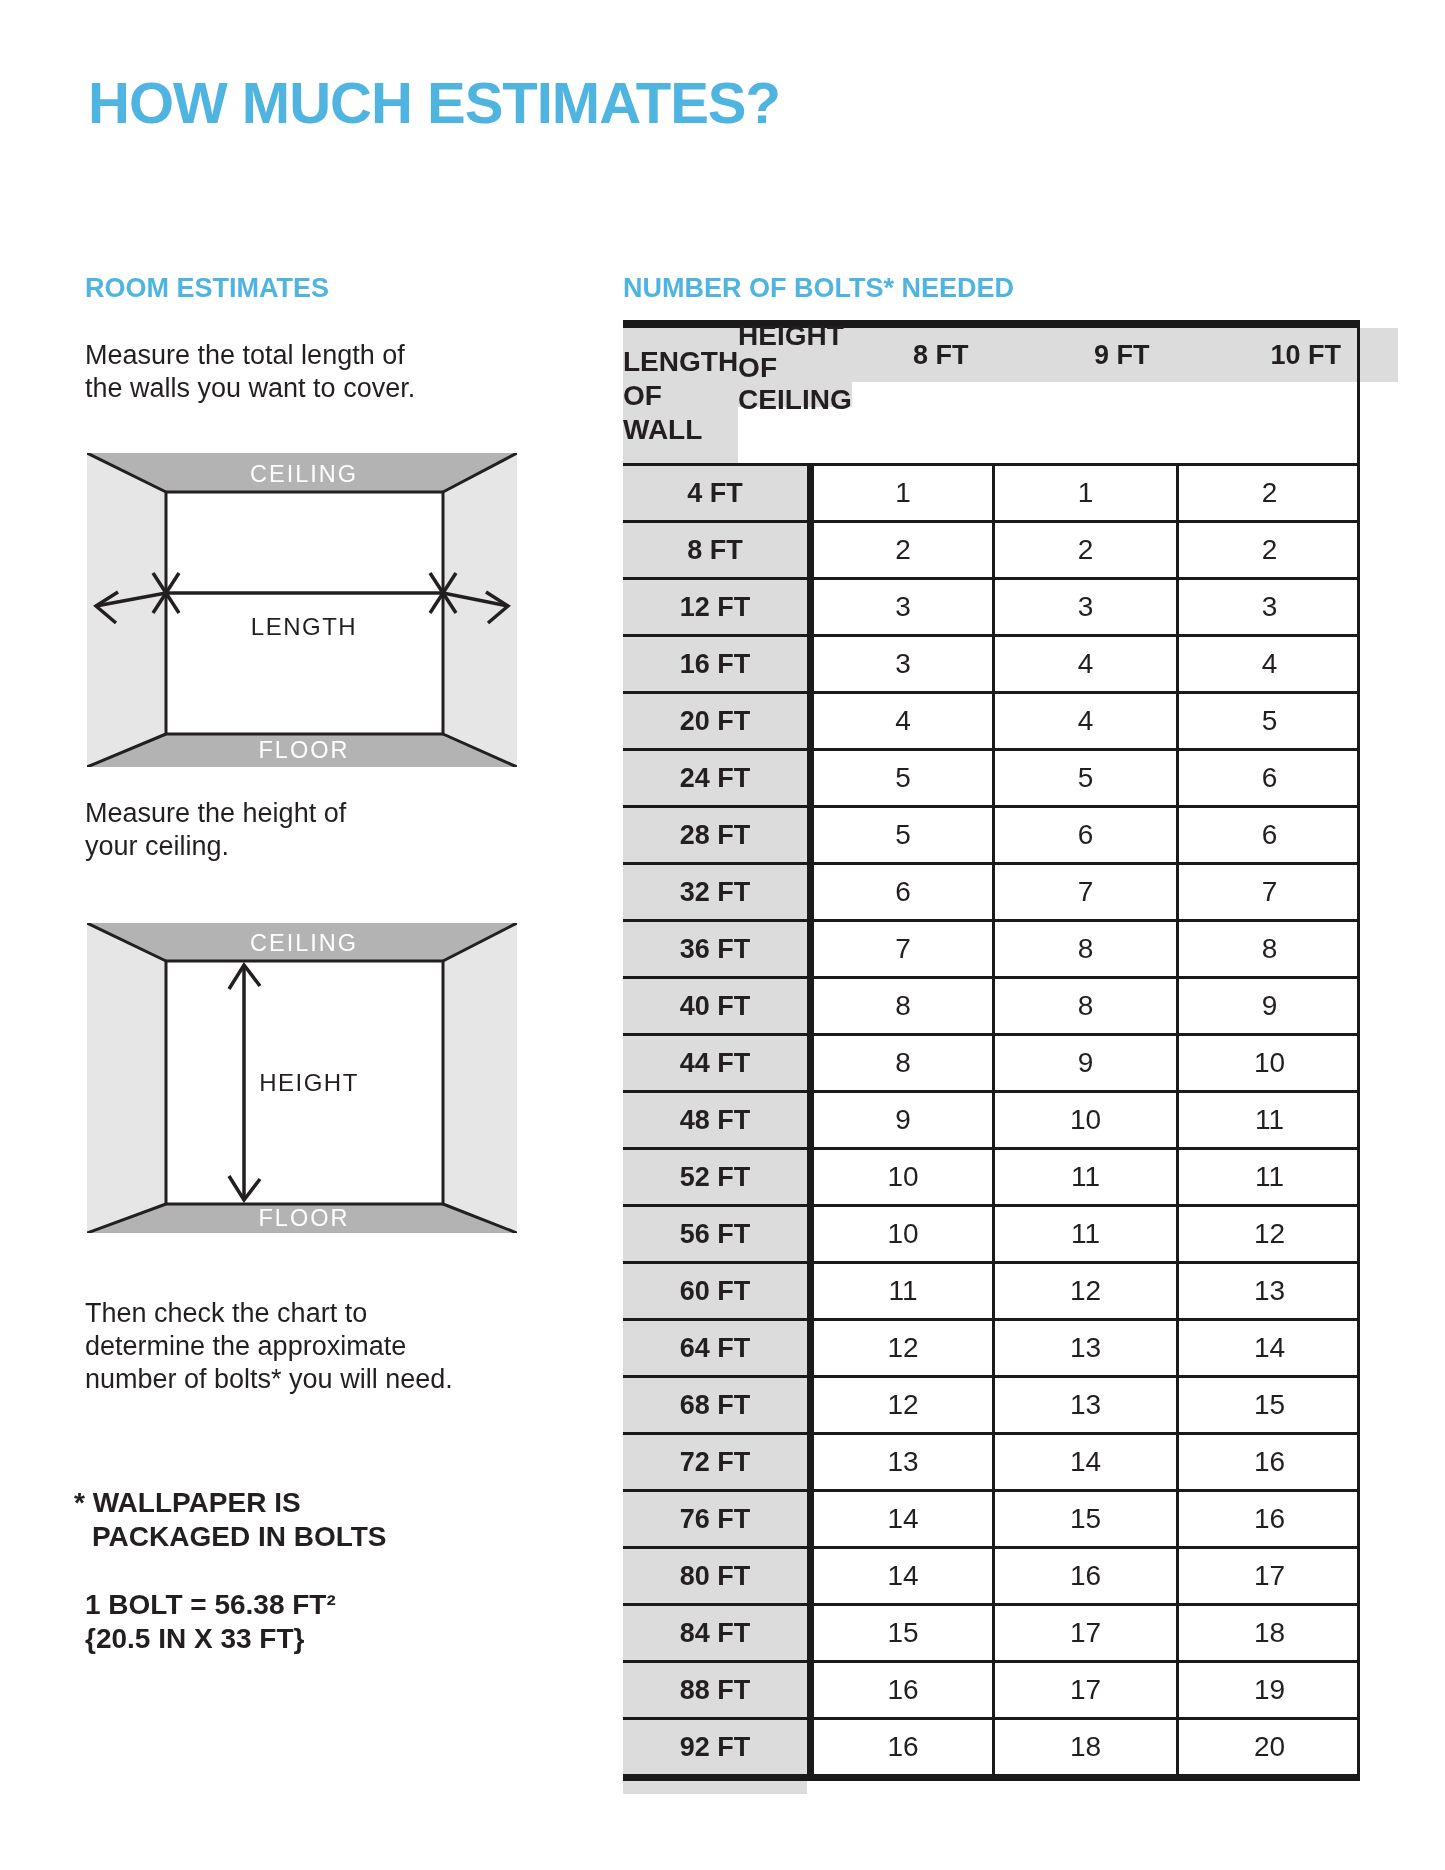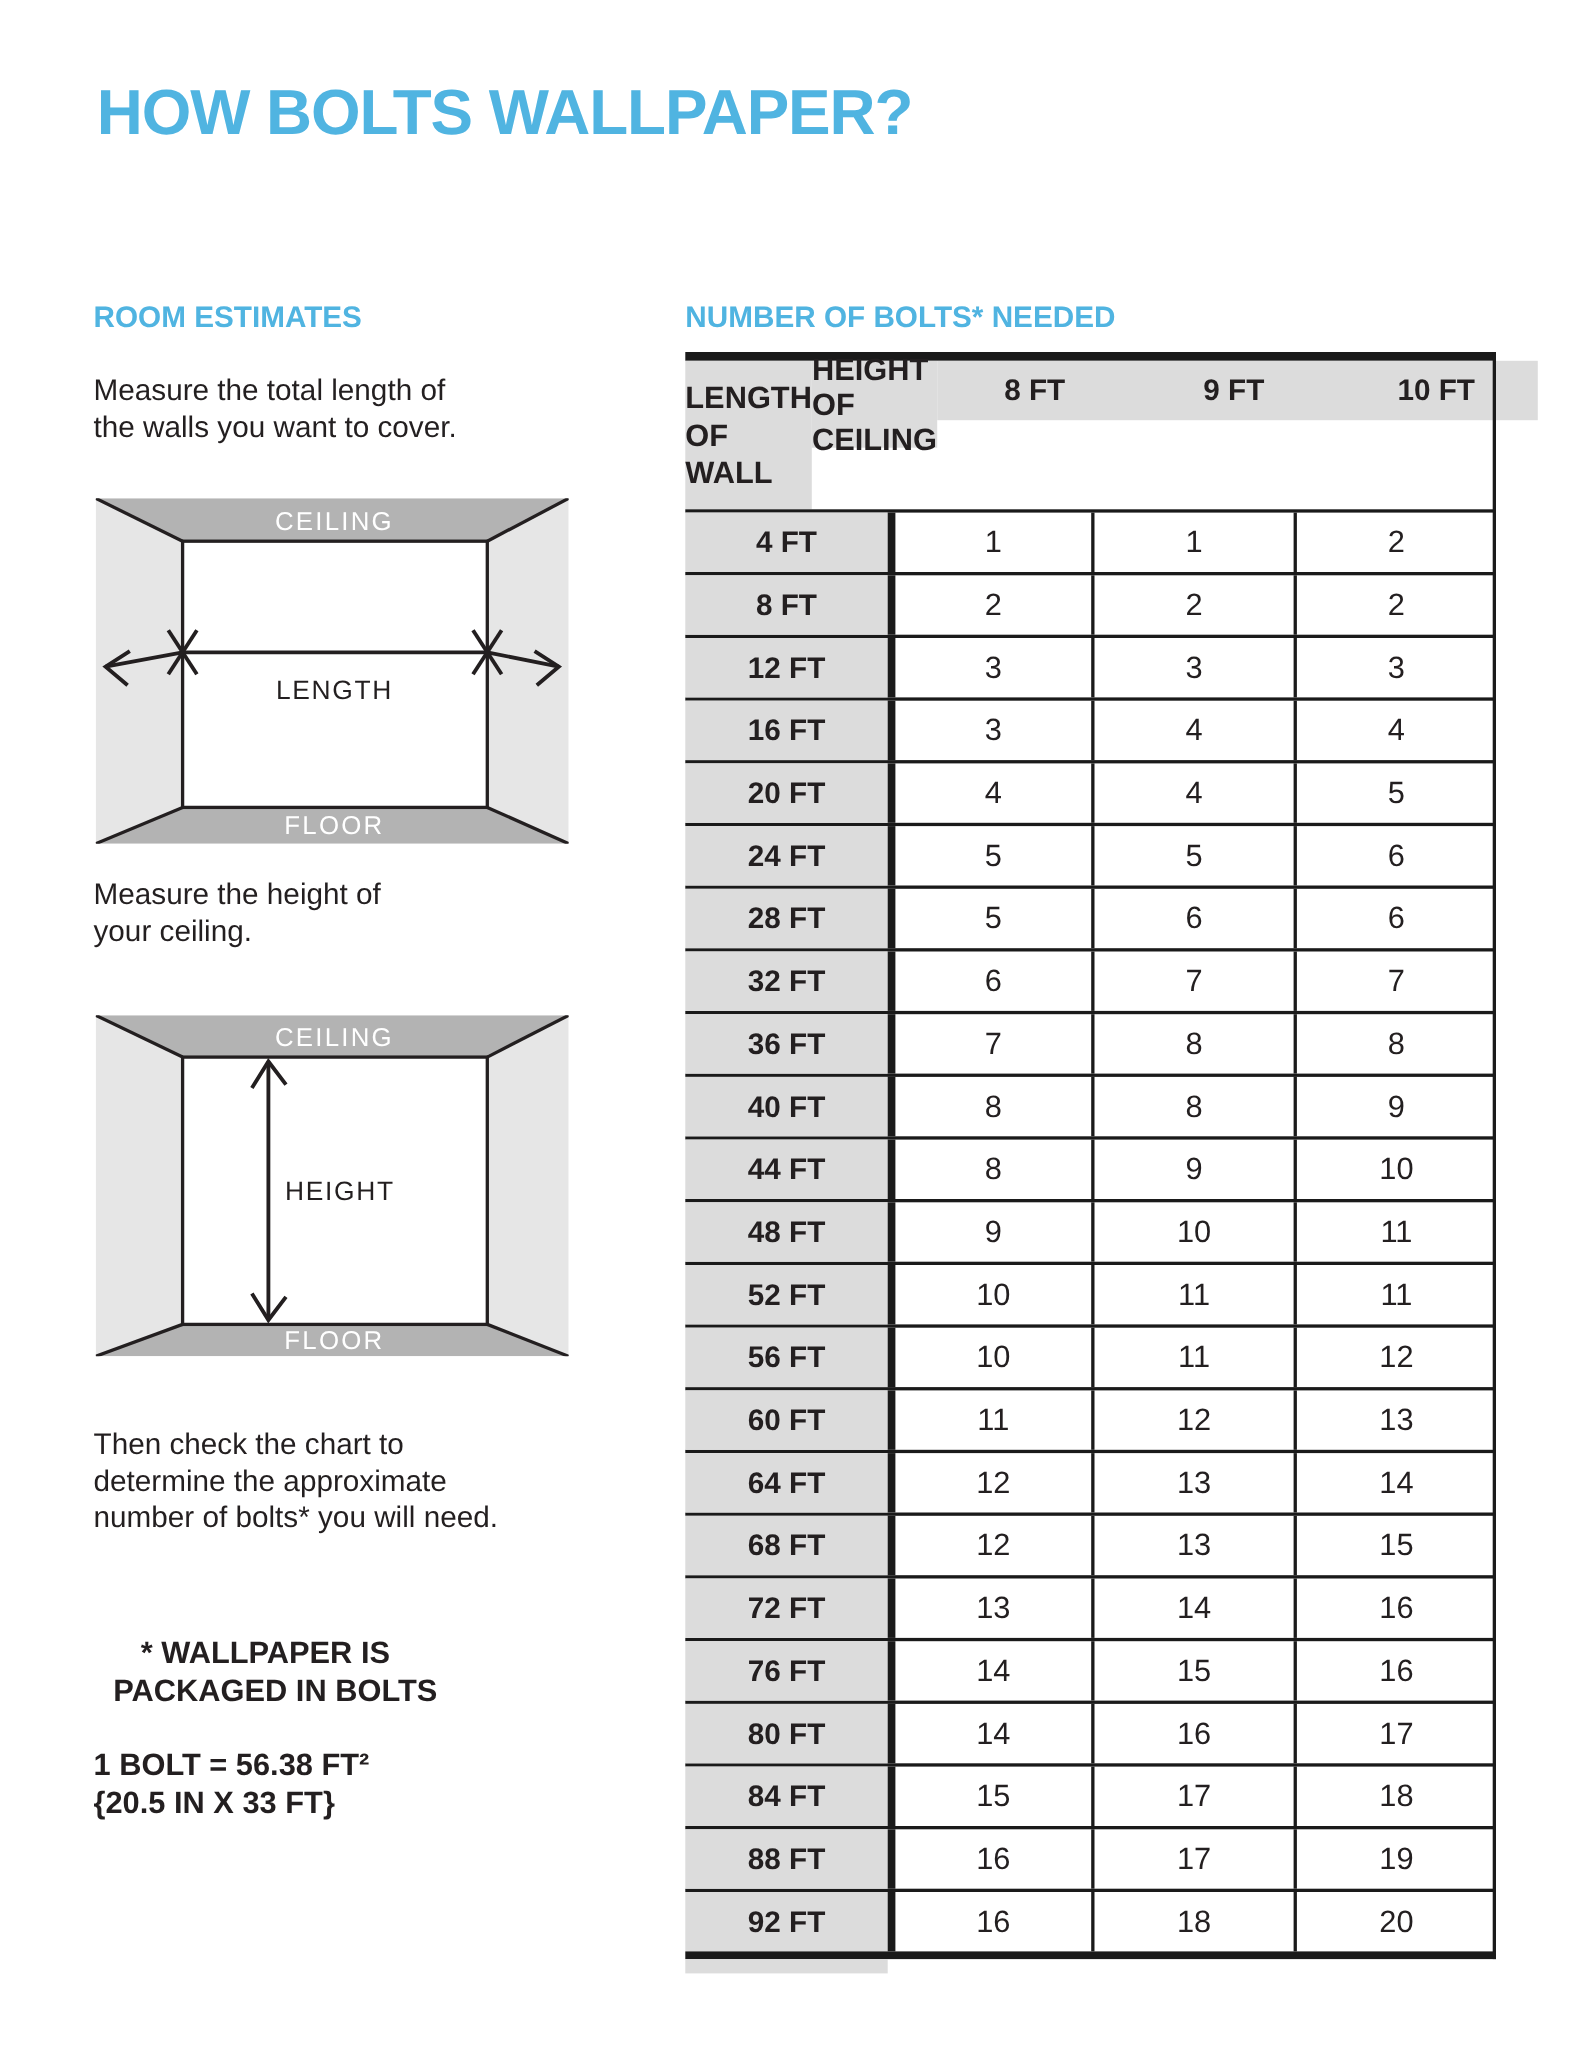--- a/index.html
+++ b/index.html
@@ -24,21 +24,21 @@
     position:absolute;top:272px;font-size:27px;font-weight:bold;color:var(--blue);
     line-height:33px;white-space:nowrap;
   }
   .sec-head.left{left:85px;}
   .sec-head.table-head{left:623px;width:737px;text-align:left;}
   .para{position:absolute;left:85px;font-size:27px;line-height:33px;color:var(--ink);}
   .para div{white-space:nowrap;}
   .p1{top:339px;}
   .p2{top:797px;}
   .p3{top:1297px;}
-  .footnote{position:absolute;left:85px;top:1486px;font-size:28px;font-weight:bold;line-height:34px;text-align:center;}
+  .footnote{position:absolute;left:74px;top:1486px;font-size:28px;font-weight:bold;line-height:34px;}
   .footnote .indent{padding-left:18px;}
   .boltinfo{position:absolute;left:85px;top:1588px;font-size:28px;font-weight:bold;line-height:34px;}
   .diagram{position:absolute;left:87px;}
   .d1{top:453px;}
   .d2{top:923px;}
   svg text{font-family:"Liberation Sans", sans-serif;}
   .svg-band-label{font-size:23.5px;letter-spacing:2px;fill:#ffffff;}
   .svg-dim-label{font-size:24px;letter-spacing:1.5px;fill:var(--ink);}
 
   
@@ -75,21 +75,21 @@
   .t-cell{display:flex;align-items:center;justify-content:center;font-size:28px;box-sizing:border-box;}
   .t-cell.c0{width:178px;}
   .t-cell.c1{width:184px;border-left:3px solid var(--line);}
   .t-cell.c2{width:184px;border-left:3px solid var(--line);}
 </style>
 </head>
 <body>
 
 <div class="page">
 
-  <div class="title">HOW BOLTS WALLPAPER?</div>
+  <div class="title">HOW MUCH ESTIMATES?</div>
 
   <div class="sec-head left">ROOM ESTIMATES</div>
 
   <div class="para p1">
     <div>Measure the total length of</div>
     <div>the walls you want to cover.</div>
   </div>
 
   <svg class="diagram d1" width="430" height="314" viewBox="0 0 430 314">
     <polygon points="0,0 430,0 356,39 79,39" fill="#b3b3b3"></polygon>

